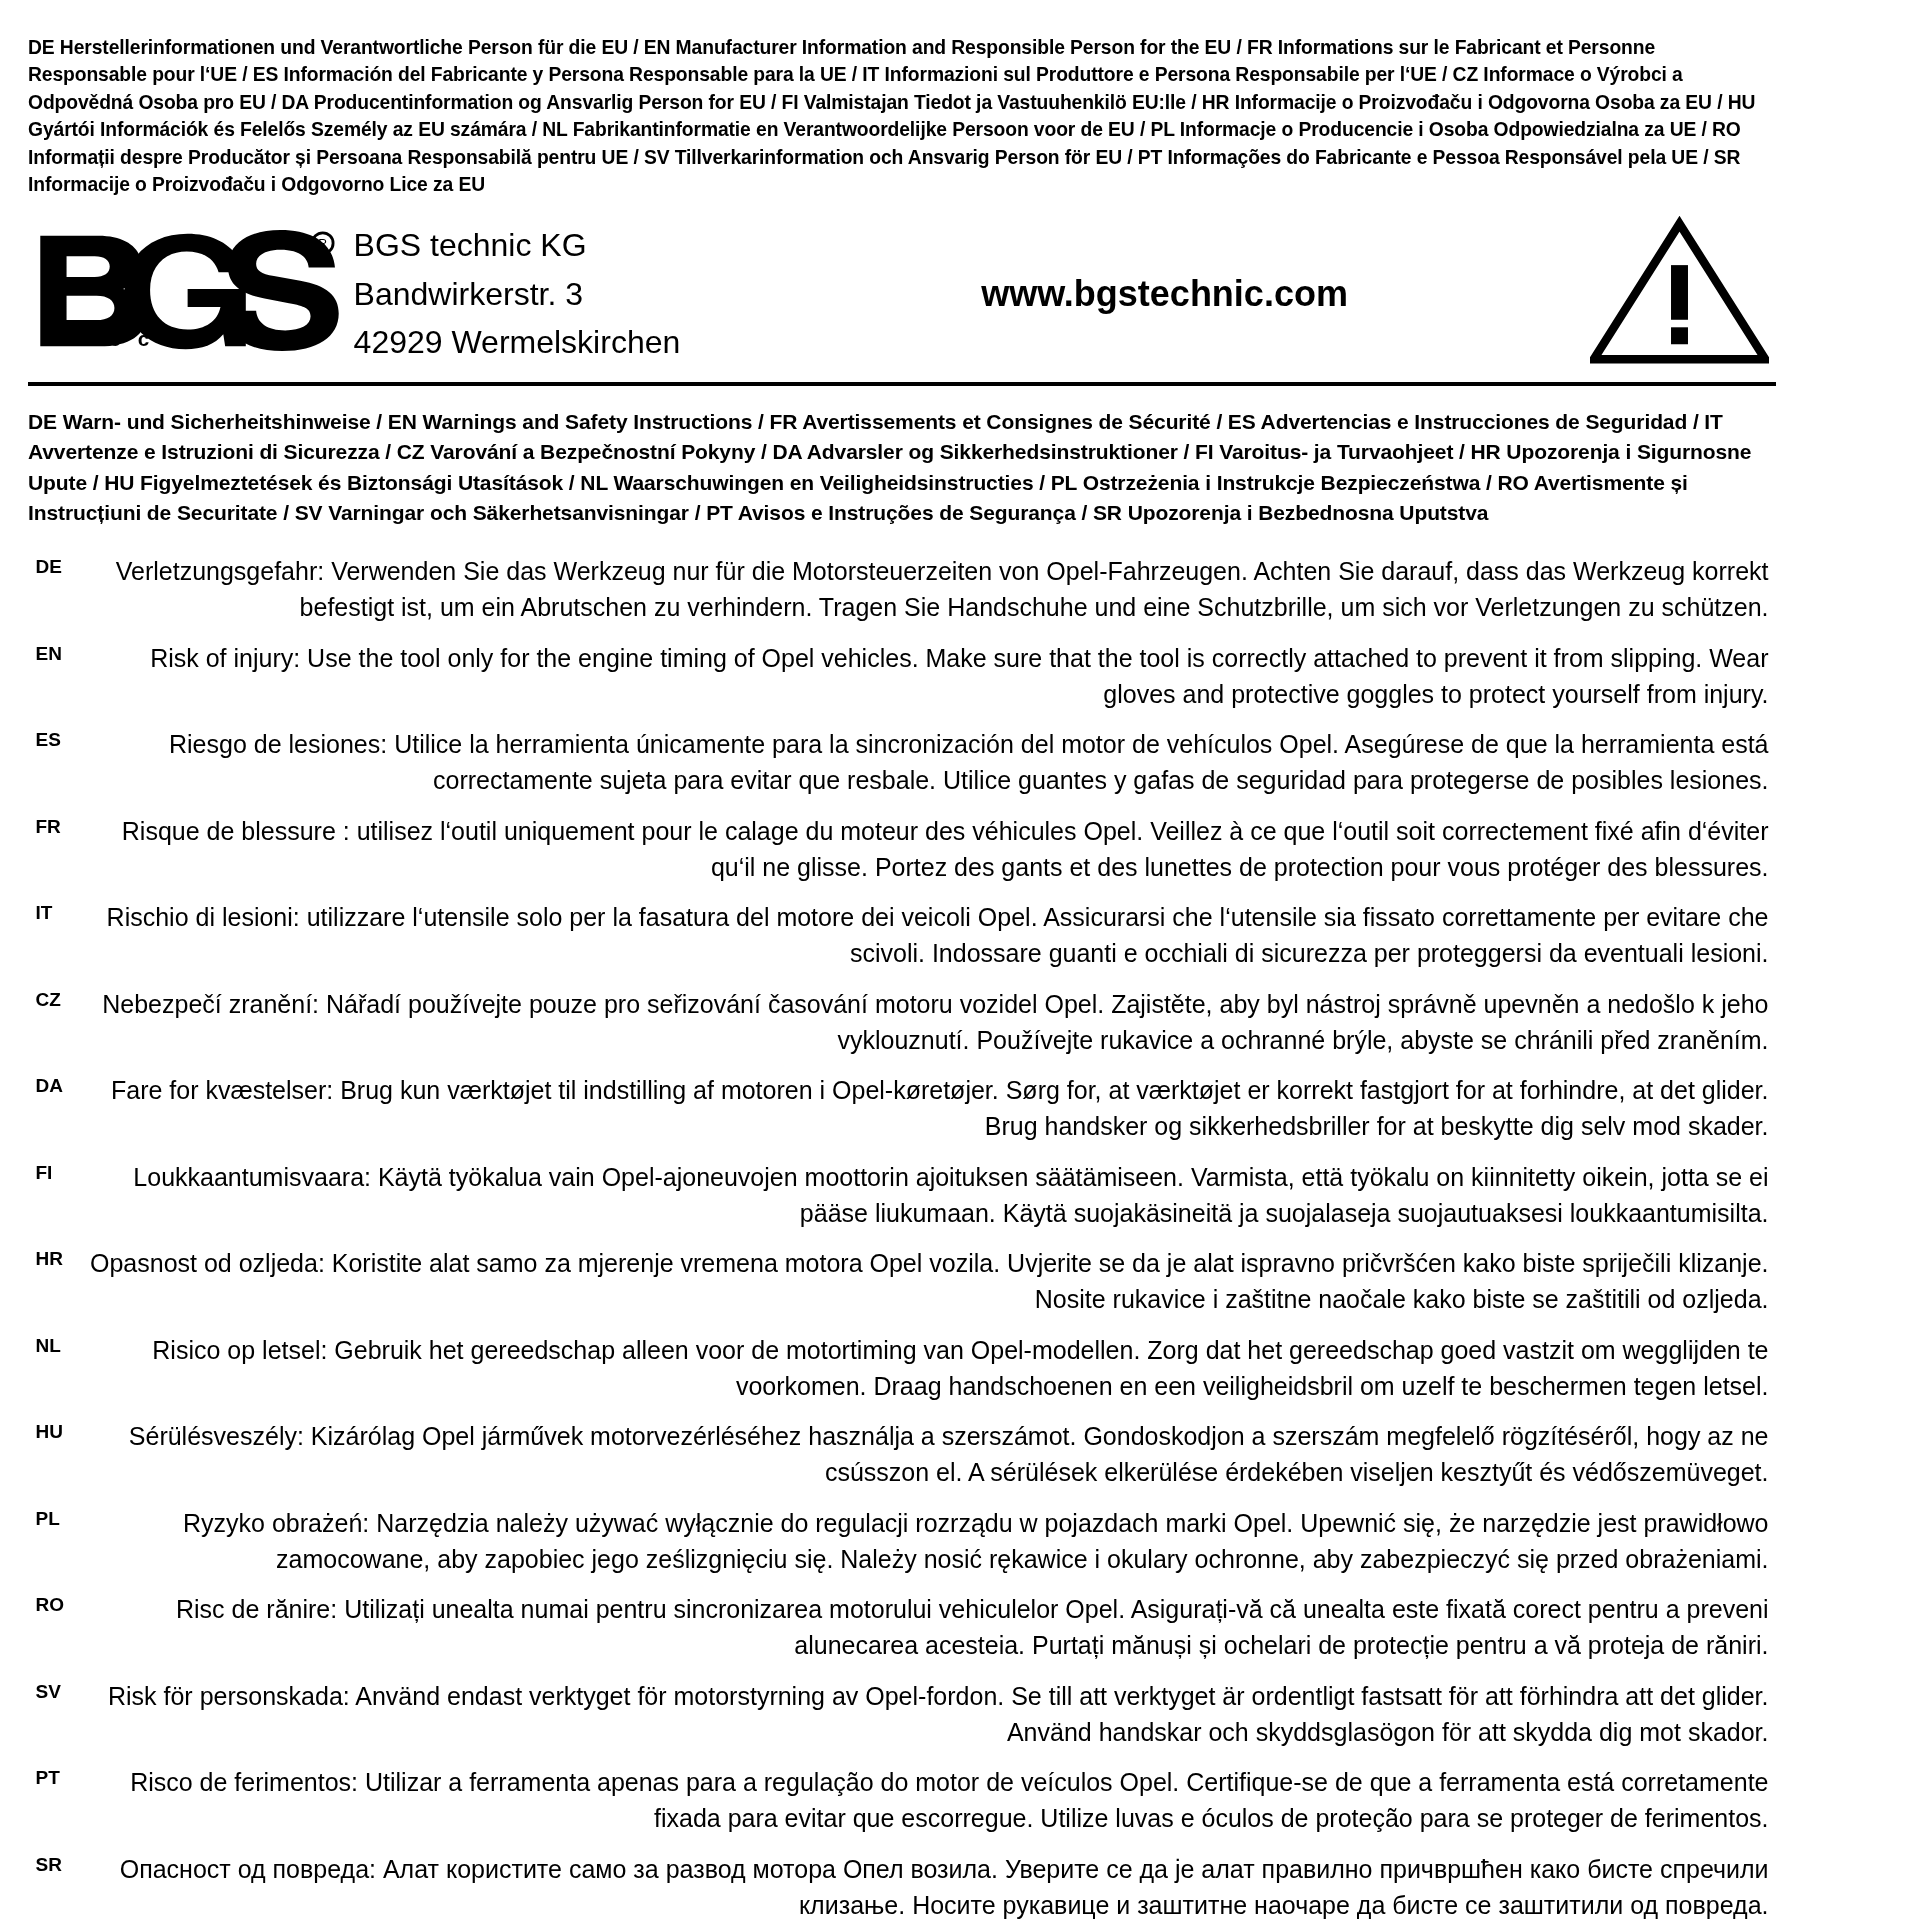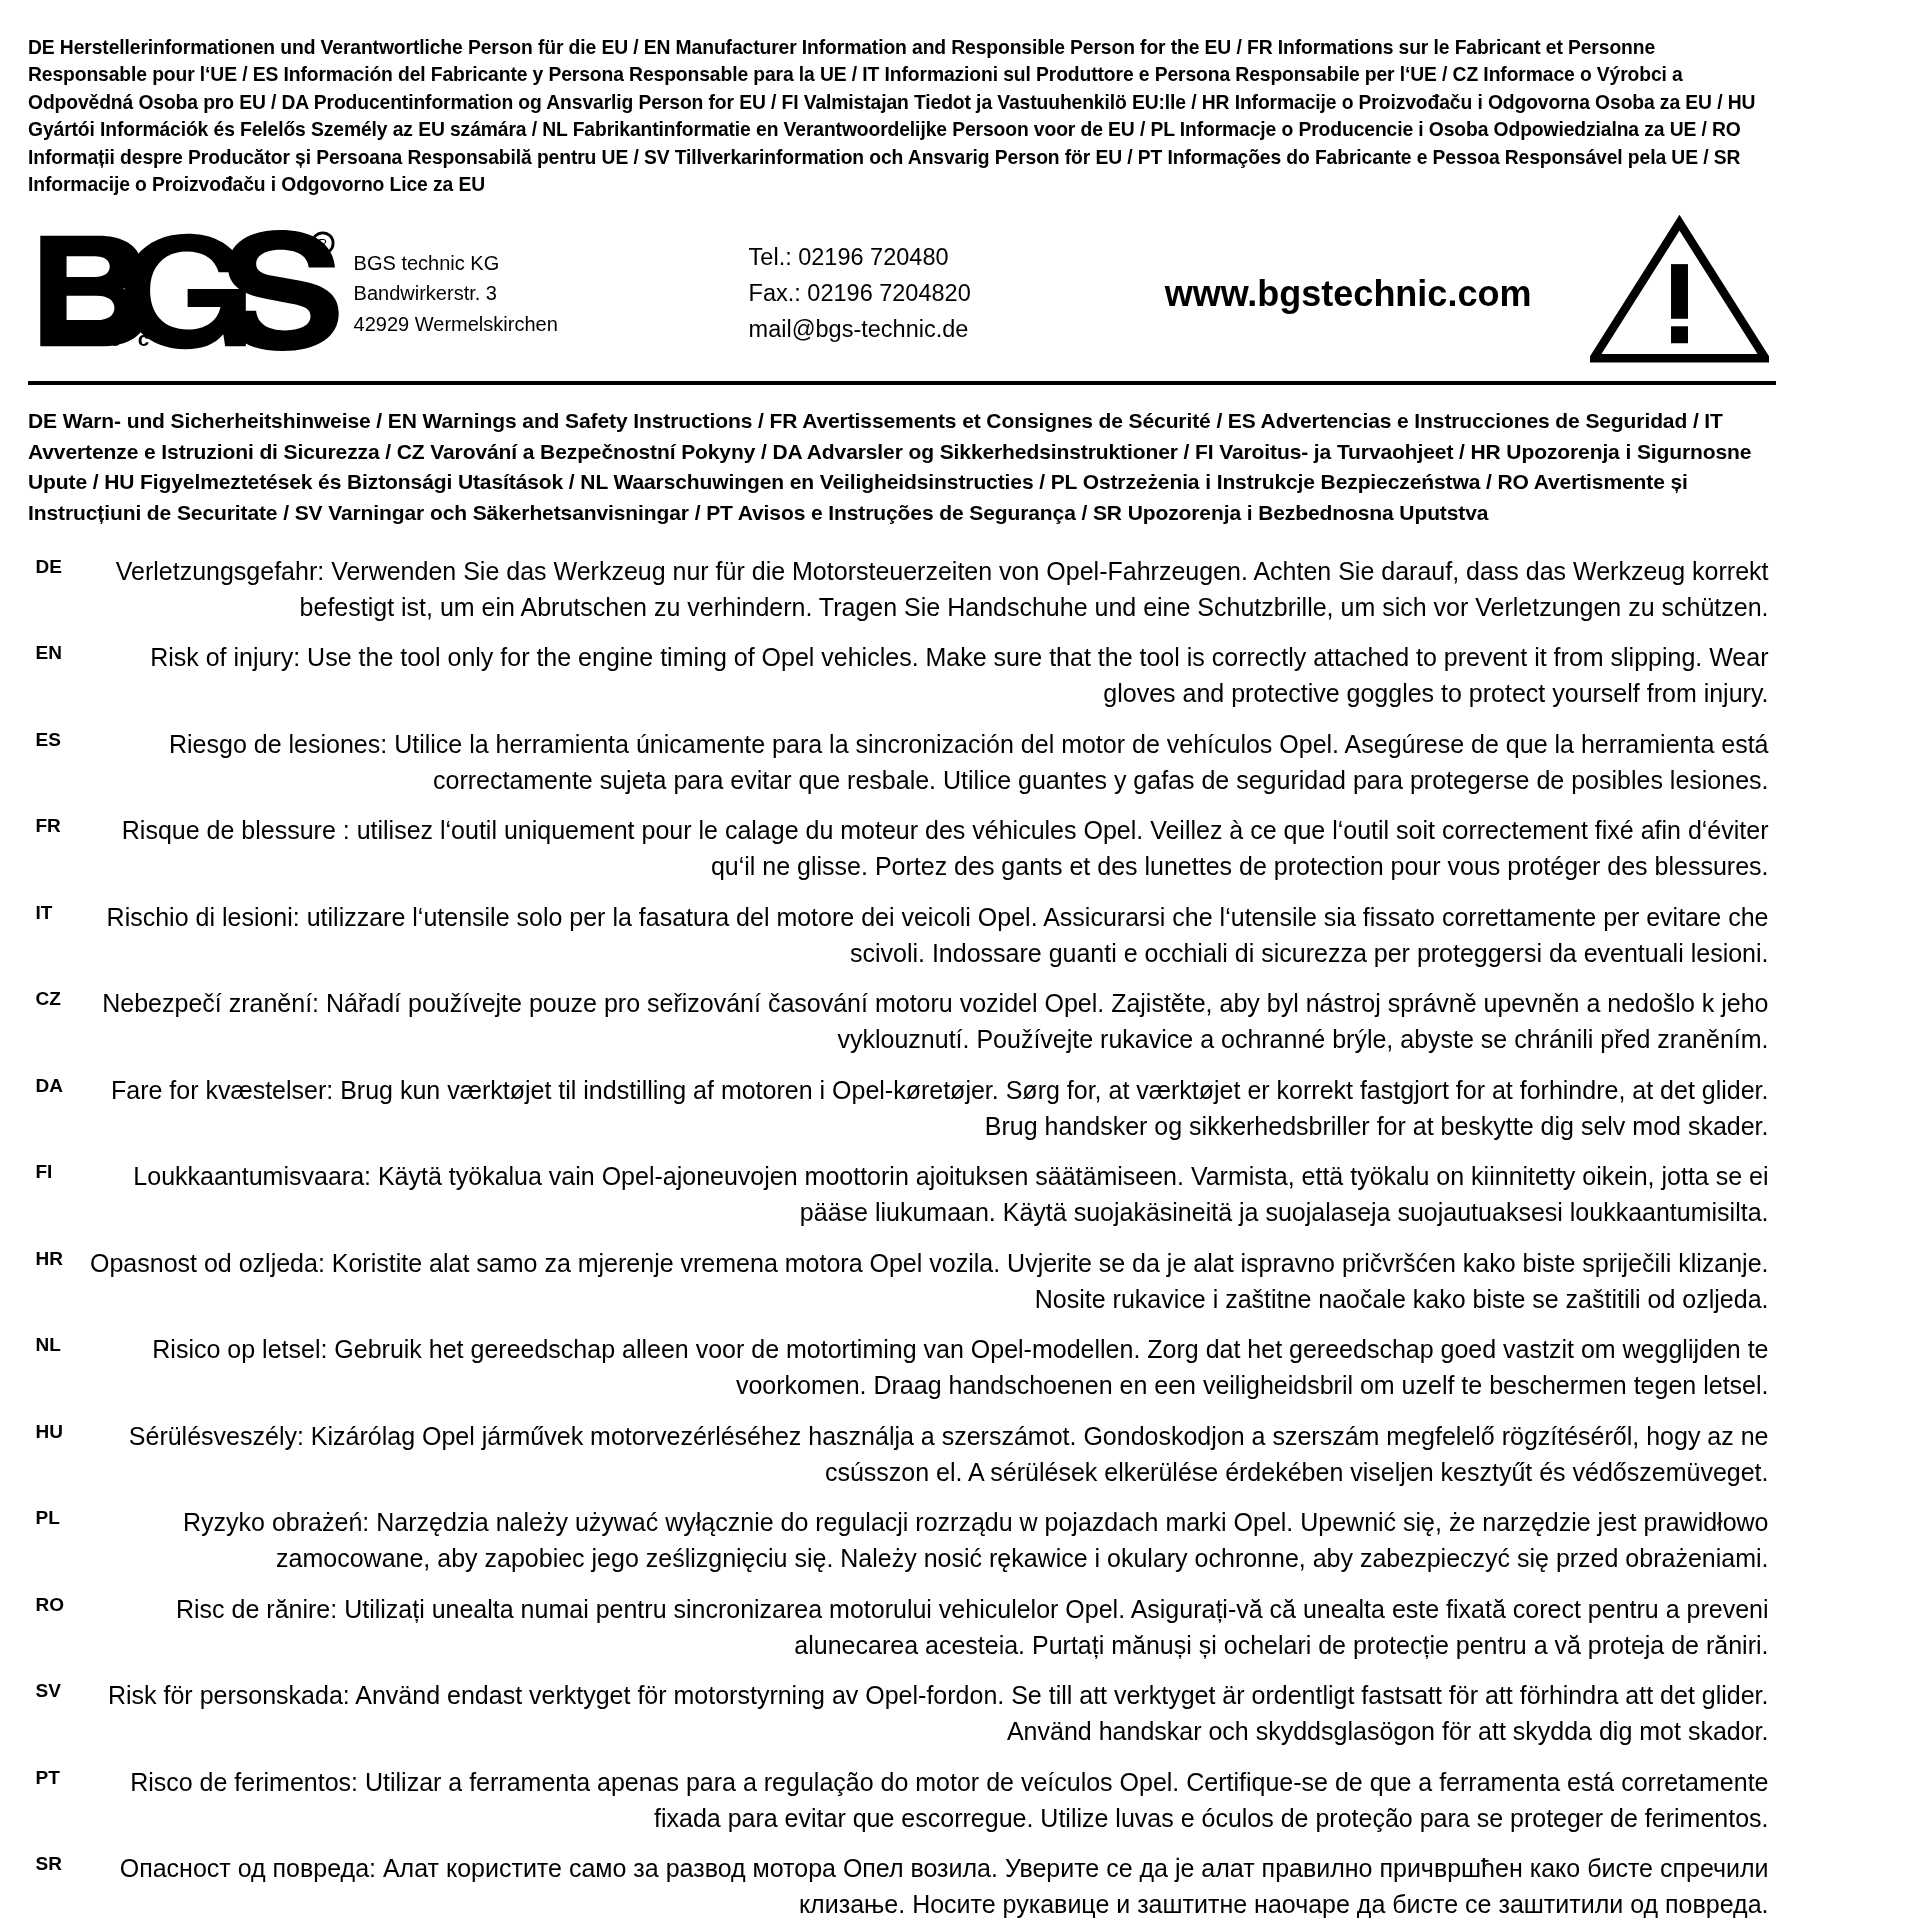--- a/index.html
+++ b/index.html
@@ -47,21 +47,21 @@
   }
   .bgs-logo {
     position: relative;
     width: 311px;
     height: 122px;
   }
   .bgs-logo svg { display: block; }
 
   .addr-block {
     flex: 0 0 auto;
-    font-size: 20px;
+    font-size: 32px;
     line-height: 1.52;
     padding-top: 5.6px;
     width: 395px;
   }
   .contact-block {
     flex: 0 0 auto;
     font-size: 23.5px;
     line-height: 1.52;
     padding-top: 5.6px;
     width: 367px;
@@ -144,25 +144,20 @@
         </svg>
       </div>
     </div>
 
     <div class="addr-block">
       <div>BGS technic KG</div>
       <div>Bandwirkerstr. 3</div>
       <div>42929 Wermelskirchen</div>
     </div>
 
-    <div class="contact-block">
-      <div>Tel.: 02196 720480</div>
-      <div>Fax.: 02196 7204820</div>
-      <div>mail@bgs-technic.de</div>
-    </div>
 
     <div class="web-block">www.bgstechnic.com</div>
 
     <div class="warn-icon">
       <svg width="179" height="151" viewBox="0 0 190 160" xmlns="http://www.w3.org/2000/svg">
         <polygon points="95,8 186,152 4,152" fill="none" stroke="#000" stroke-width="9" stroke-linejoin="miter"></polygon>
         <rect x="86" y="52" width="18" height="58" fill="#000"></rect>
         <rect x="86" y="118" width="18" height="18" fill="#000"></rect>
       </svg>
     </div>

